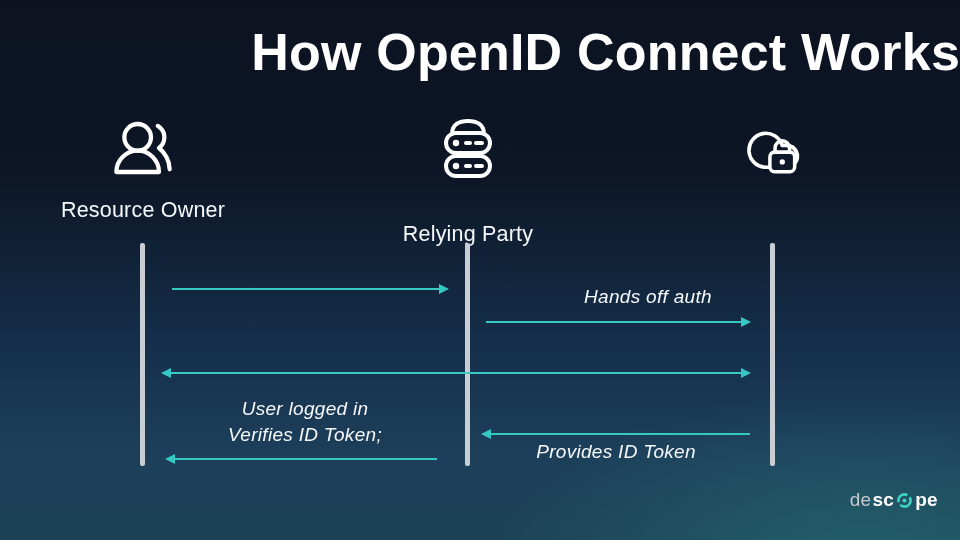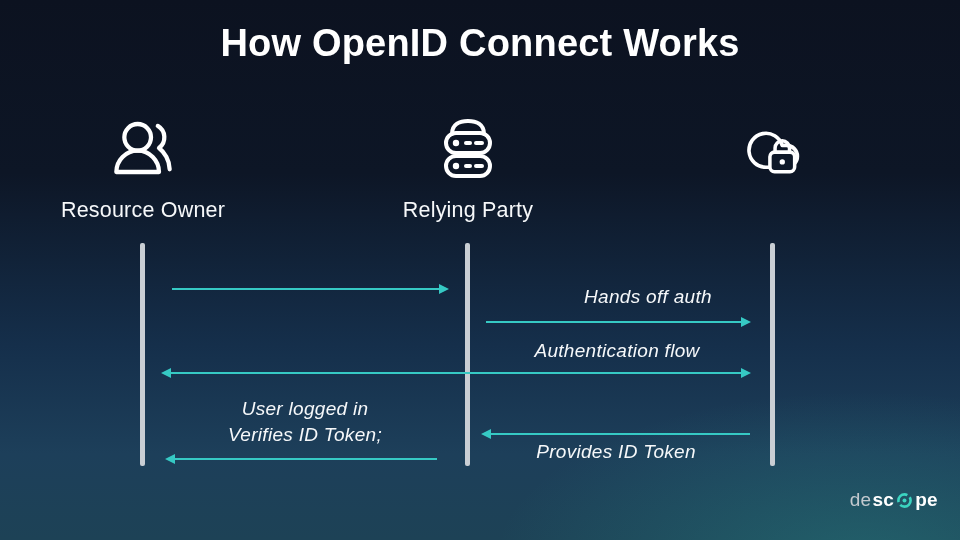--- a/index.html
+++ b/index.html
@@ -11,22 +11,22 @@
   *{box-sizing:border-box;}
   html,body{margin:0;padding:0;background:#0a0f1a;}
   .canvas{
     position:relative;width:960px;height:540px;overflow:hidden;
     font-family:"Liberation Sans", sans-serif;
     background:
       radial-gradient(55% 45% at 90% 104%, rgba(45,160,150,0.32), rgba(45,160,150,0) 70%),
       linear-gradient(180deg, #0c1220 0%, #0d1626 32%, #152f4b 64%, #1d3f5a 84%, #1d4256 100%);
   }
   .title{
-    position:absolute;top:22px;left:0;width:960px;text-align:center;
-    color:#ffffff;font-size:38px;font-weight:800;letter-spacing:0.2px;
+    position:absolute;top:22px;left:0;width:960px;text-align:right;
+    color:#ffffff;font-size:52px;font-weight:800;letter-spacing:0.2px;
   }
   .actor-icon{position:absolute;top:112px;width:68px;height:72px;display:flex;align-items:center;justify-content:center;}
   .actor-icon svg{display:block;}
   .actor-label{
     position:absolute;top:198px;width:300px;text-align:center;
     color:var(--text);font-size:21.5px;font-weight:400;letter-spacing:0.2px;
   }
   .lifeline{
     position:absolute;top:243px;width:5px;height:223px;
     background:var(--lifeline);border-radius:2px;
@@ -87,32 +87,31 @@
       <g transform="translate(4,6) scale(2.35)">
         <path d="M17.5 19H9a7 7 0 1 1 6.71-9h1.79a4.5 4.5 0 1 1 0 9Z" stroke="#ffffff" stroke-width="1.5"></path>
       </g>
       <path d="M34 38v-6a7 7 0 0 1 14 0v6" stroke="#ffffff" stroke-width="3.4"></path>
       <rect x="29" y="36" width="24" height="19" rx="4.5" fill="#0e1828" stroke="#ffffff" stroke-width="3.4"></rect>
       <circle cx="41" cy="45.5" r="2.6" fill="#ffffff" stroke="none"></circle>
     </svg>
   </div>
 
   <div class="actor-label" style="left:-7px;">Resource Owner</div>
-  <div class="actor-label" style="left:318px;">Relying Party</div>
+  <div class="actor-label" style="left:318px;margin-top:24px;">Relying Party</div>
 
   <div class="lifeline" style="left:140px;"></div>
   <div class="lifeline" style="left:465px;"></div>
   <div class="lifeline" style="left:770px;"></div>
 
   <div class="line head-right" style="left:172px;top:288px;width:268px;"></div>
 
   <div class="msg-label" style="left:465px;top:284px;margin-left:28px;">Hands off auth</div>
   <div class="line head-right" style="left:486px;top:321px;width:256px;"></div>
 
-  <div class="msg-label" style="left:462px;top:338px;">Authentication flow</div>
   <div class="line head-left head-right" style="left:170px;top:372px;width:572px;"></div>
 
   <div class="msg-label" style="left:461px;top:395px;margin-top:44px;">Provides ID Token</div>
   <div class="line head-left" style="left:490px;top:433px;width:260px;"></div>
 
   <div class="msg-label" style="left:150px;top:396px;">
     <div>User logged in</div>
     <div>Verifies ID Token;</div>
   </div>
   <div class="line head-left" style="left:174px;top:458px;width:263px;"></div>

